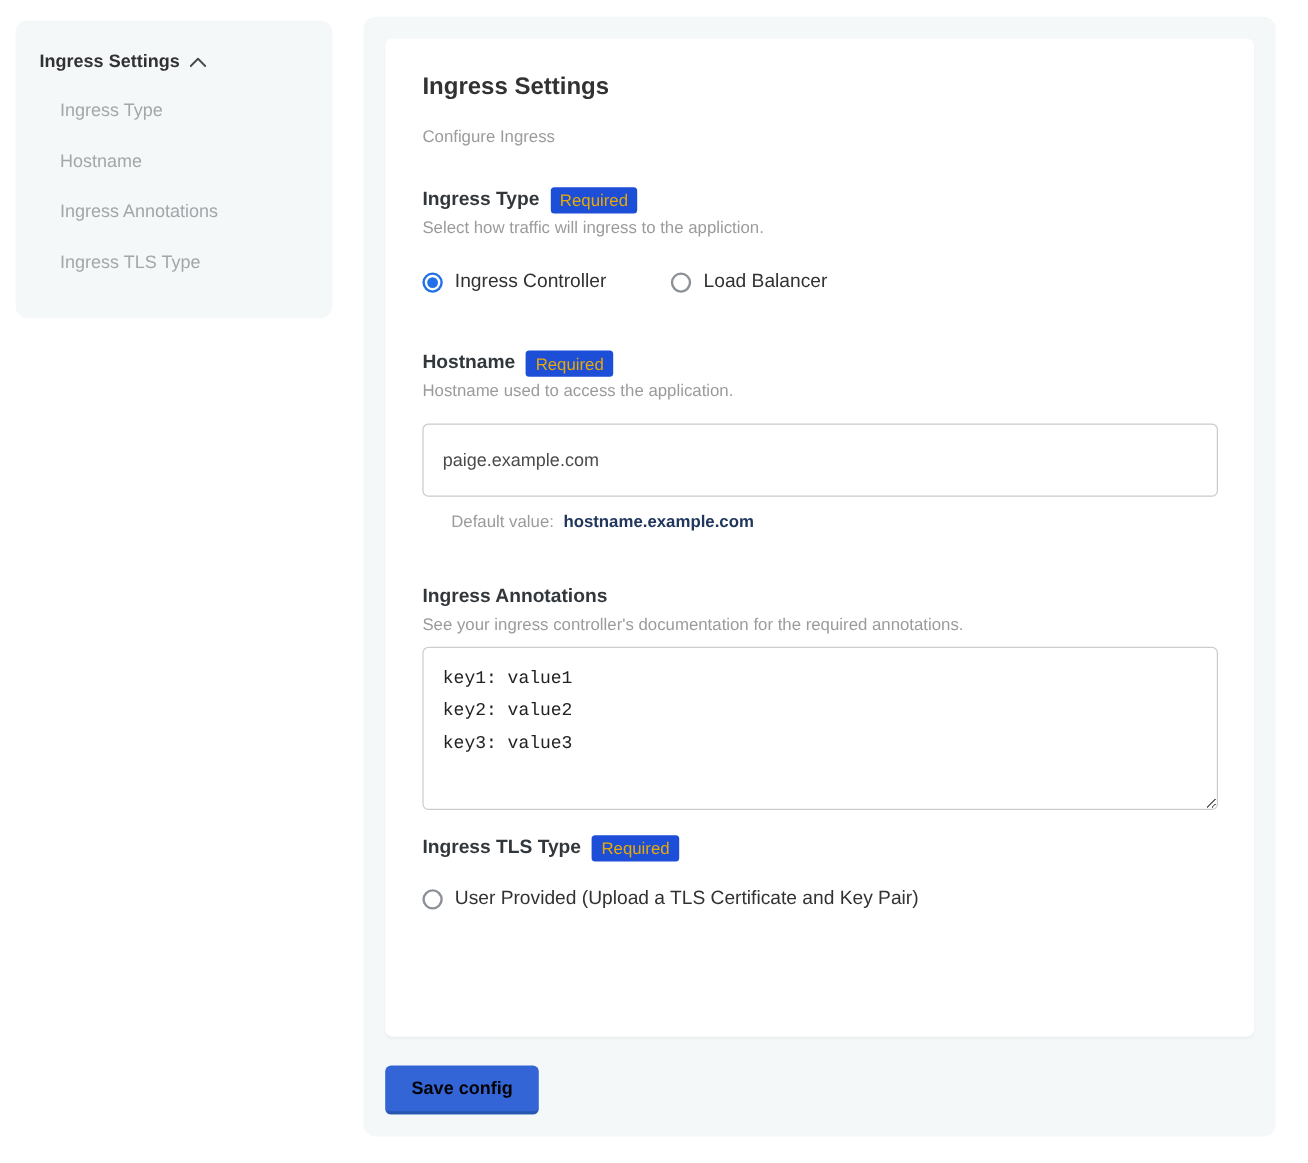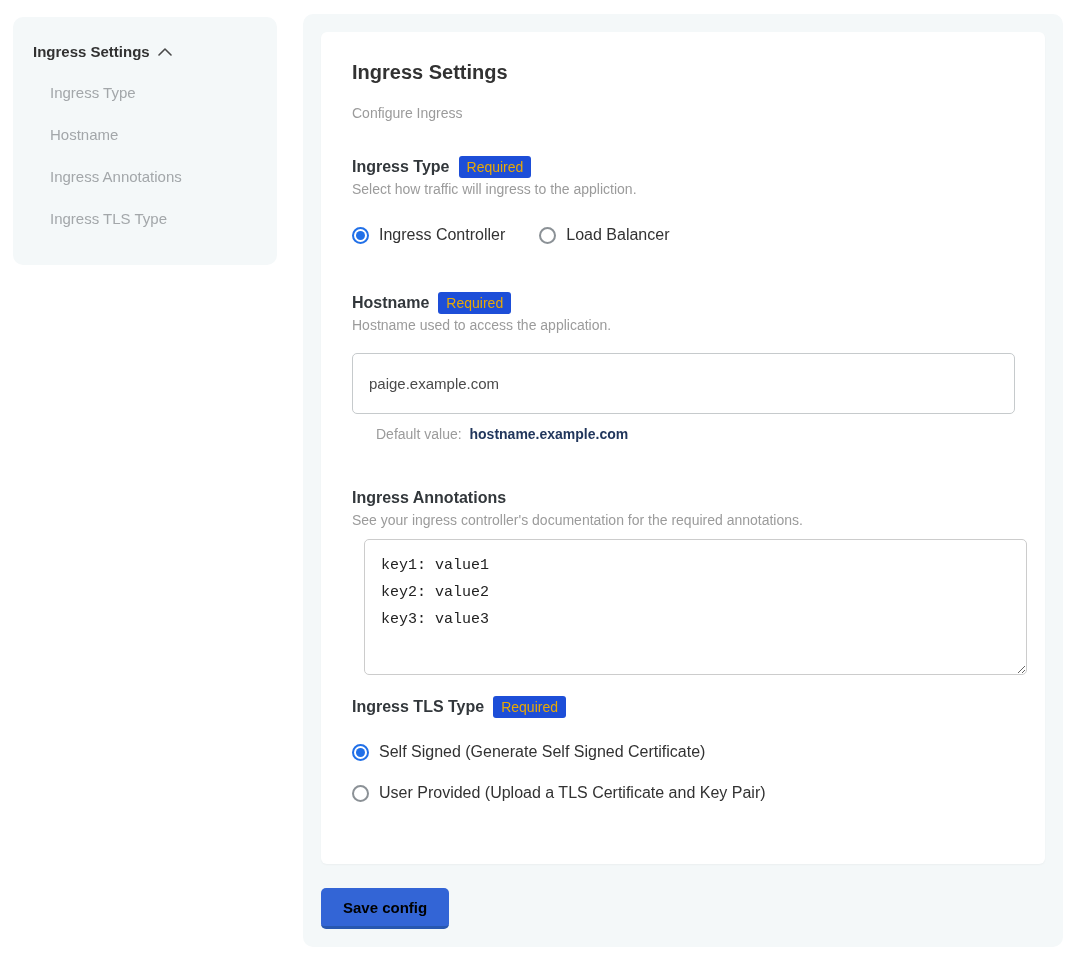--- a/index.html
+++ b/index.html
@@ -32,21 +32,21 @@
   .card-subtitle { margin-top:20px; font-size:14px; color:#9b9b9b; line-height:18px; }
 
   .section-heading-row { display:flex; align-items:center; }
   .section-heading { font-size:16px; font-weight:700; color:#32373b; line-height:22px; }
   .required-badge {
     margin-left:9px; background:#1d4ed8; color:#e9a904;
     font-size:14px; line-height:16px; padding:3px 8px; border-radius:3px;
   }
   .help-text { margin-top:2px; font-size:14px; color:#9b9b9b; line-height:18px; }
 
-  .radio-row { display:flex; align-items:center; }
+  .radio-row { display:flex; align-items:center;gap:20px; }
   .radio-row-inline { margin-top:27px; }
   .radio-option { display:flex; align-items:center; cursor:pointer; }
   .radio-option + .radio-option { margin-left:34px; }
   .radio {
     width:17px; height:17px; border-radius:50%; flex:0 0 17px;
     position:relative; background:#ffffff;
   }
   .radio.on  { border:2px solid #2170e8; }
   .radio.on::after {
     content:""; position:absolute; left:50%; top:50%; width:9px; height:9px;
@@ -66,21 +66,21 @@
     font-family:"Liberation Sans", sans-serif; background:#ffffff; outline:none; display:block;
   }
   .default-line { margin-top:11px; font-size:14px; line-height:18px; }
   .default-label { color:#9b9b9b;margin-left:24px; }
   .default-value { color:#21365c; font-weight:700; margin-left:4px; }
 
   .annotations-textarea {
     margin-top:10px; width:663px; height:136px; border:1px solid #cccccc;
     border-radius:5px; padding:12px 16px; font-family:"Liberation Mono", monospace;
     font-size:15px; line-height:27px; color:#222222; background:#ffffff;
-    resize:both; outline:none; display:block;margin-left:12px;
+    resize:both; outline:none; display:block;
   }
 
   .tls-radio-1 { margin-top:24px; }
   .tls-radio-2 { margin-top:21px; }
 
   .save-button {
     margin-top:24px; display:inline-block; height:41px; padding:0 22px;
     background:#3365d6; border:none; border-bottom:3px solid #2857b0;
     border-radius:5px; color:#000000; font-size:15px; font-weight:700;
     font-family:"Liberation Sans", sans-serif; cursor:pointer;
@@ -151,26 +151,20 @@
         <textarea class="annotations-textarea" style="">key1: value1
 key2: value2
 key3: value3</textarea>
       </section>
 
       <section class="sec-tls">
         <div class="section-heading-row">
           <span class="section-heading">Ingress TLS Type</span>
           <span class="required-badge">Required</span>
         </div>
-        <div class="radio-row tls-radio-1">
-          <label class="radio-option">
-            <span class="radio on"></span>
-            <span class="radio-label">Self Signed (Generate Self Signed Certificate)</span>
-          </label>
-        </div>
         <div class="radio-row tls-radio-2">
           <label class="radio-option">
             <span class="radio off"></span>
             <span class="radio-label">User Provided (Upload a TLS Certificate and Key Pair)</span>
           </label>
         </div>
       </section>
 
     </div>
 

